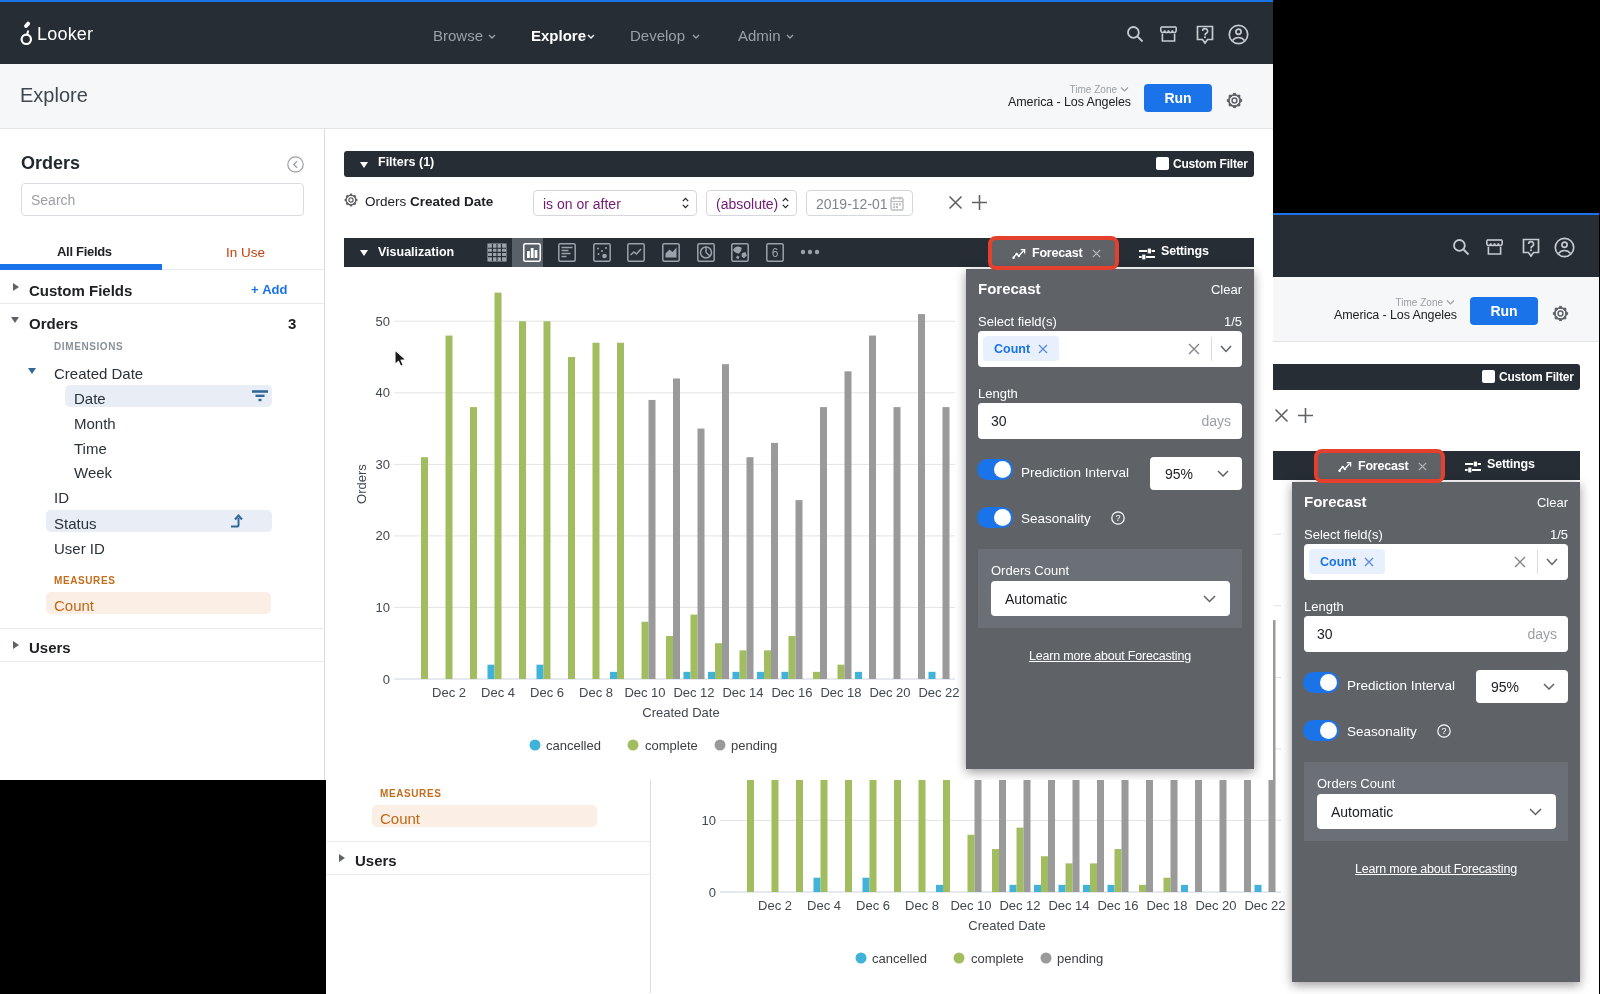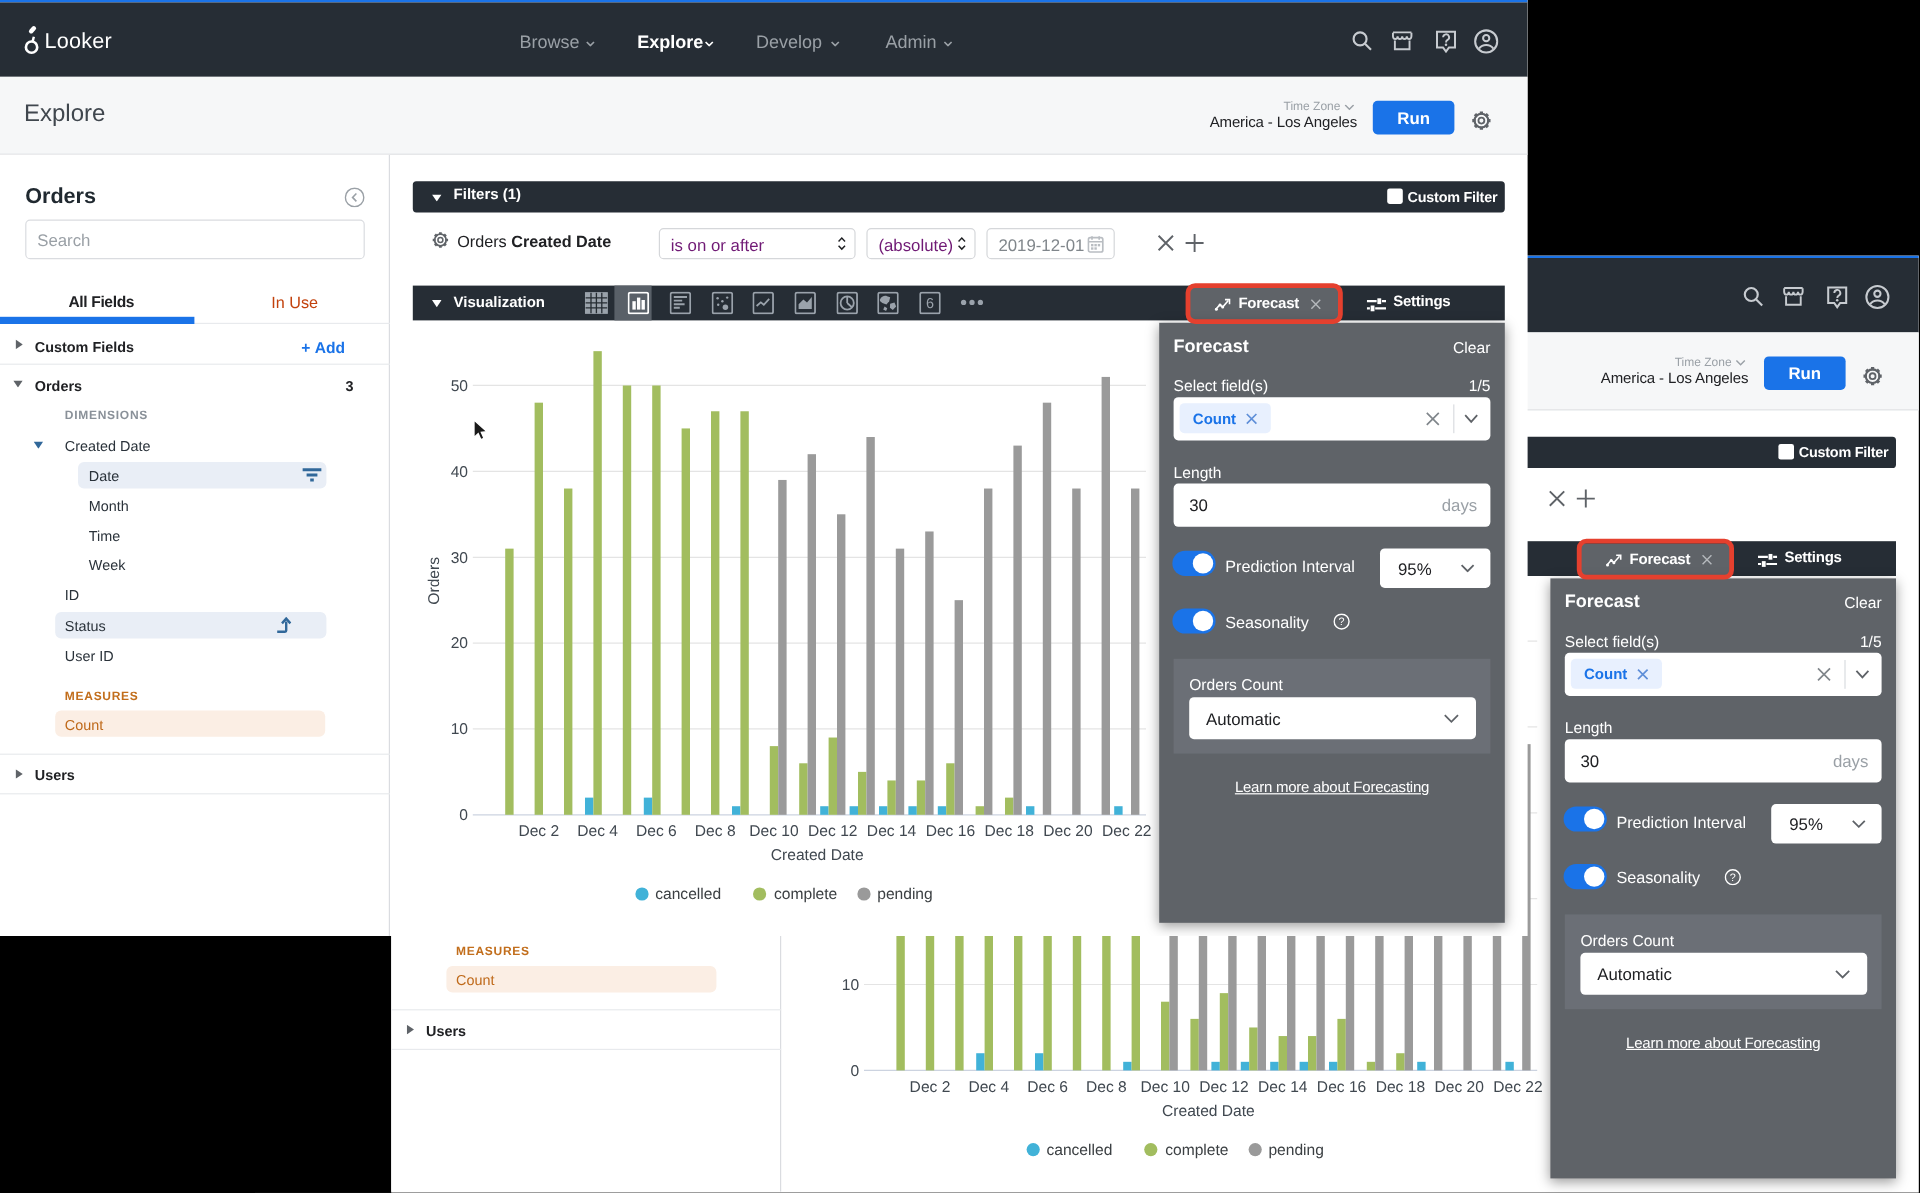--- a/index.html
+++ b/index.html
@@ -20,34 +20,34 @@
 .runbtn { position:absolute; left:1144px; top:20px; width:68px; height:28px; background:#1a73e8; border-radius:4px; color:#fff; font-size:14px; font-weight:bold; text-align:center; line-height:28px; }
 .gearbig { position:absolute; left:1225px; top:27px; }
 .sidebar { position:absolute; left:0; top:129px; width:325px; height:651px; background:#fff; border-right:1px solid #dadce0; }
 .sbtitle { position:absolute; left:21px; top:24px; font-size:18px; font-weight:bold; color:#202930; }
 .collapse { position:absolute; left:287px; top:27px; }
 .searchbox { position:absolute; left:21px; top:54px; width:283px; height:33px; border:1px solid #dadce0; border-radius:4px; font-size:14px; color:#9aa0a6; line-height:32px; padding-left:9px; }
 .tab1 { position:absolute; left:57px; top:115px; font-size:13px; font-weight:bold; letter-spacing:-.3px; color:#202124; }
 .tab2 { position:absolute; left:226px; top:116px; font-size:13.5px; color:#c2410c; }
 .tabline { position:absolute; left:0; top:140px; width:325px; height:1px; background:#e8eaed; }
 .tabblue { position:absolute; left:0; top:135px; width:162px; height:6px; background:#1a73e8; }
-.sbrow { position:absolute; font-size:12px; color:#2a323a; }
+.sbrow { position:absolute; font-size:15px; color:#2a323a; }
 .sbrow.b { font-weight:bold; color:#202124; }
 .tri { position:absolute; }
 .addlink { position:absolute; left:251px; top:153px; font-size:13px; font-weight:bold; color:#1a73e8; }
 .divider { position:absolute; left:0; width:325px; height:1px; background:#e8eaed; }
 .dimlabel { position:absolute; left:54px; font-size:10px; font-weight:bold; letter-spacing:.6px; }
 .pill { position:absolute; border-radius:5px; }
 .pill.blue { background:#e9eef6; }
 .pill.orange { background:#fbeee4; }
 .fbar { position:absolute; left:344px; top:151px; width:910px; height:26px; background:#262d35; border-radius:3px; color:#fff; }
 .fbartext { position:absolute; top:4px; font-size:12.5px; font-weight:bold; color:#fff; }
 .cfbox { position:absolute; left:812px; top:6px; width:13px; height:13px; background:#fff; border-radius:2px; }
 .cftext { position:absolute; left:829px; top:6px; font-size:12px; font-weight:bold; letter-spacing:-.2px; white-space:nowrap; }
-.frow { position:absolute; left:344px; top:151px; width:910px; height:87px; }
+.frow { position:absolute; left:328px; top:151px; width:910px; height:87px; }
 .geargray { position:absolute; }
 .flabel { position:absolute; left:37px; top:43px; font-size:13.5px; color:#202124; }
 .fsel { position:absolute; top:39px; height:26px; background:#fff; border:1px solid #d5d7da; border-radius:4px; }
 .fseltext { position:absolute; left:9px; top:5px; font-size:14px; color:#701a75; }
 .updown { position:absolute; right:7px; top:6px; }
 .vbar { position:absolute; left:344px; top:238px; width:910px; height:29px; background:#262d35; }
 .vsel { position:absolute; left:168px; top:0; width:31px; height:29px; background:#596068; }
 .vicon { position:absolute; top:5px; }
 .ftab { position:absolute; left:647px; top:2px; width:126px; height:27px; background:#5f6368; font-size:13px; }
 .redrect { position:absolute; left:988px; top:236px; width:131px; height:34px; border:4px solid #e5402e; border-radius:8px; }

